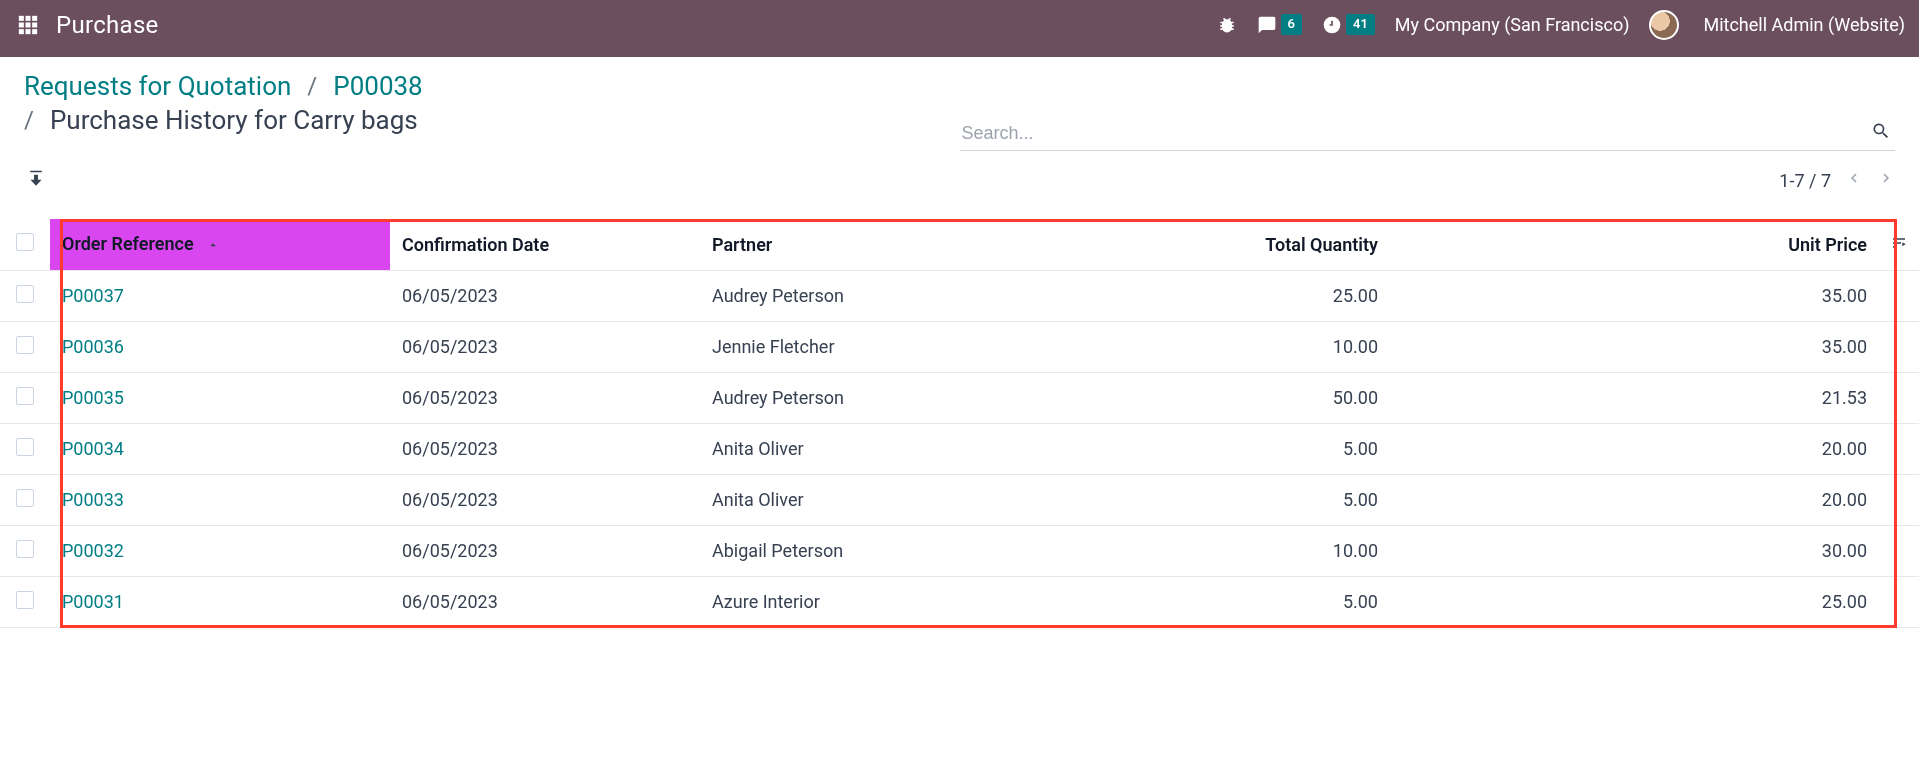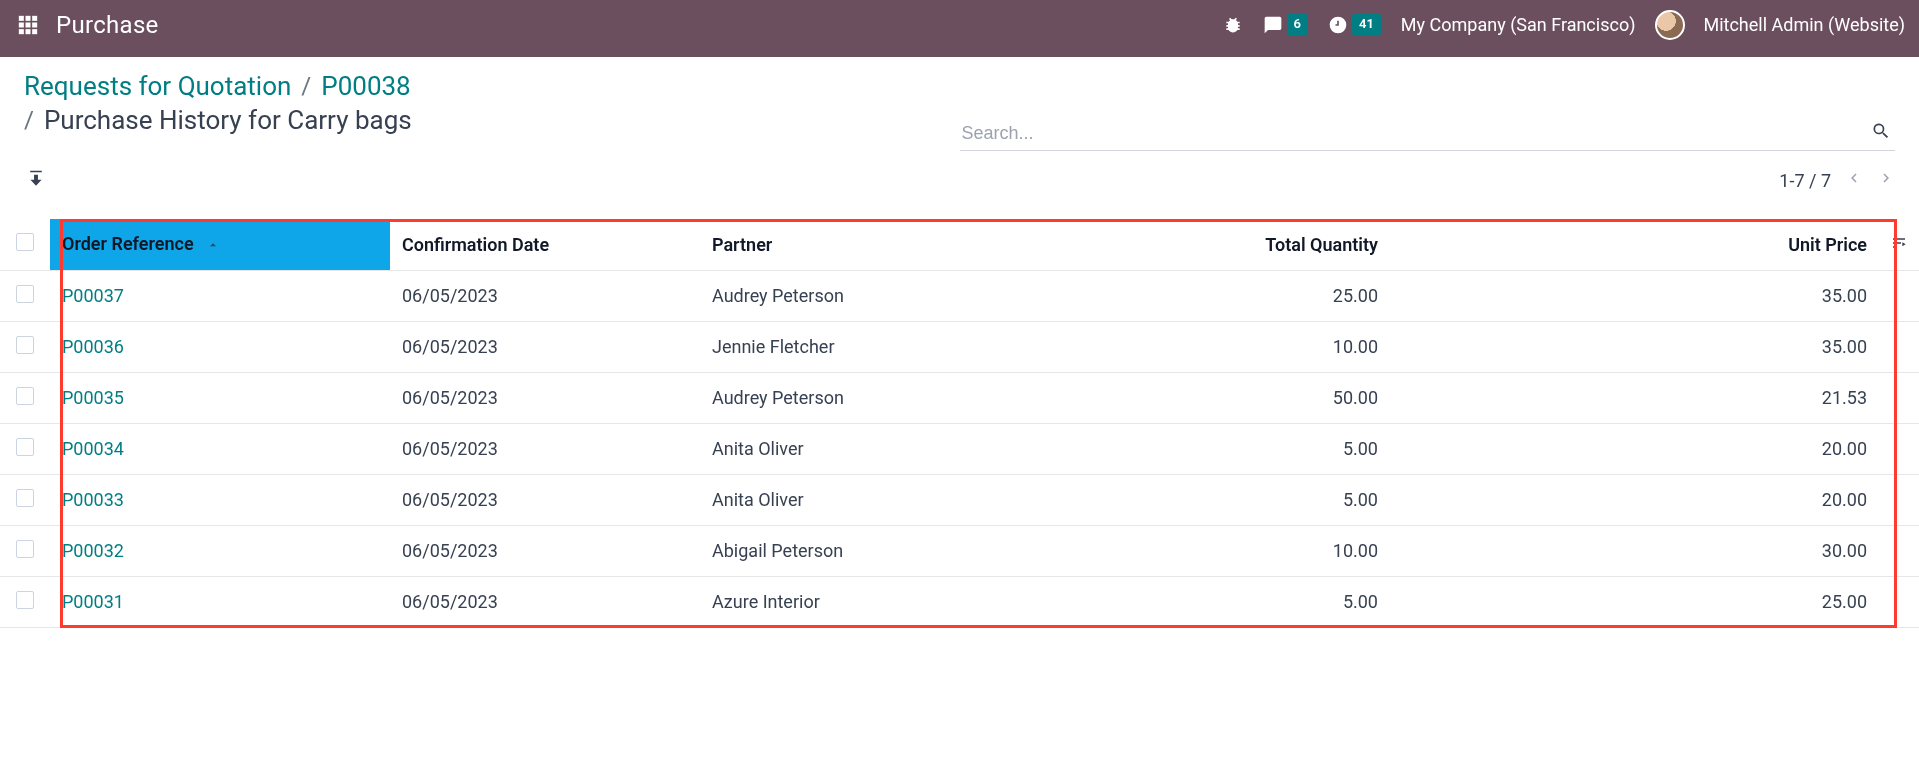--- a/index.html
+++ b/index.html
@@ -17,29 +17,29 @@
   .apps-icon { width: 28px; height: 28px; margin: 0 14px 0 4px; display:flex; align-items:center; justify-content:center; cursor:pointer; }
   .apps-icon svg { fill: #fff; }
   .brand { font-size: 24px; font-weight: 400; color: #fff; margin-right: 34px; letter-spacing: .3px; }
   .navlinks { display: flex; gap: 34px; }
   .navlinks a { color: #fff; font-size: 19px; text-decoration: none; }
   .topbar-right { margin-left: auto; display: flex; align-items: center; gap: 20px; }
   .top-icon { display:flex; align-items:center; gap:4px; cursor:pointer; }
   .top-icon svg { fill: #fff; }
   .badge { background:#017e84; color:#fff; font-size:13px; font-weight:600; padding:1px 7px; border-radius:2px; line-height:1.4; }
   .company-name { color:#fff; font-size:18px; }
-  .user { display:flex; align-items:center; gap:18px; cursor:pointer; }
+  .user { display:flex; align-items:center; gap:24px; cursor:pointer; }
   .avatar { width:30px; height:30px; border-radius:50%; background: radial-gradient(circle at 35% 35%, #e9c7a7 0 40%, #8a6a52 41% 100%); border:2px solid #fff; }
   .user-name { color:#fff; font-size:18px; }
 
   
   .control-panel { padding: 14px 24px 6px 24px; border-bottom: 0; }
   .cp-row1 { display:flex; align-items:flex-start; }
   .breadcrumb-block { flex: 1; }
-  .bc-line1 { display:flex; align-items:center; gap:10px; }
+  .bc-line1 { display:flex; align-items:center; gap:16px; }
   .bc-link { font-size: 26px; color:#017e84; text-decoration:none; cursor:pointer; }
   .bc-sep { font-size:24px; color:#6b7280; }
   .bc-current { font-size: 26px; color:#374151; font-weight:400; }
   .search-area { flex: 1; display:flex; align-items:flex-start; justify-content:flex-start; }
   .search-box { width: 100%; position: relative; margin-top: 48px; }
   .search-input { width: 100%; border: none; border-bottom: 1px solid #d1d5db; font-size: 18px; padding: 4px 32px 6px 2px; background: transparent; outline: none; }
   .search-input::placeholder { color: #9ca3af; }
   .search-mag { position:absolute; right:4px; top:2px; cursor:pointer; }
   .search-mag svg { fill:#374151; }
 
@@ -54,21 +54,21 @@
   .pager-btn { cursor:pointer; }
   .pager-btn svg { fill:#9ca3af; }
 
   
   .table-wrap { margin: 22px 0 0 0; position:relative; }
   .red-box { position:absolute; top:0; left:60px; right:22px; bottom:0; border:3px solid #ff3b30; pointer-events:none; }
   table { width:100%; border-collapse:collapse; }
   th, td { text-align:left; font-size:18px; padding: 14px 12px; border-bottom:1px solid #e5e7eb; }
   th.num, td.num { text-align:right; }
   th { color:#111827; font-weight:600; }
-  thead tr th.activehead { background:#0ea5e9; }
+  thead tr th.activehead { background:#d946ef; }
   .sort-ind { display:inline-block; margin-left:8px; vertical-align:middle; }
   .sort-ind svg { fill:#374151; }
   td.ref a { color:#017e84; text-decoration:none;text-align:center; }
   .chk-col { width:50px; text-align:center; }
   .chk { width:18px; height:18px; border:1px solid #cbd5e1; border-radius:2px; display:inline-block; background:#fff; cursor:pointer; }
   .cfg-col { width:34px; text-align:center; }
   .cfg-col svg { fill:#374151; }
   th.ref-col { width: 340px; }
   th.date-col { width: 310px; }
   th.partner-col { width: 440px; }

